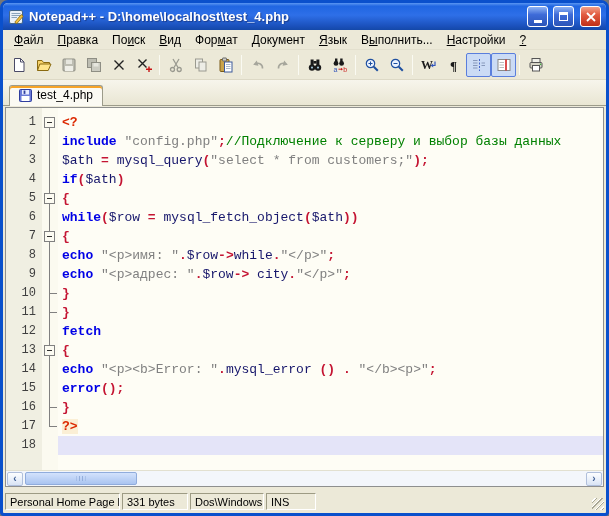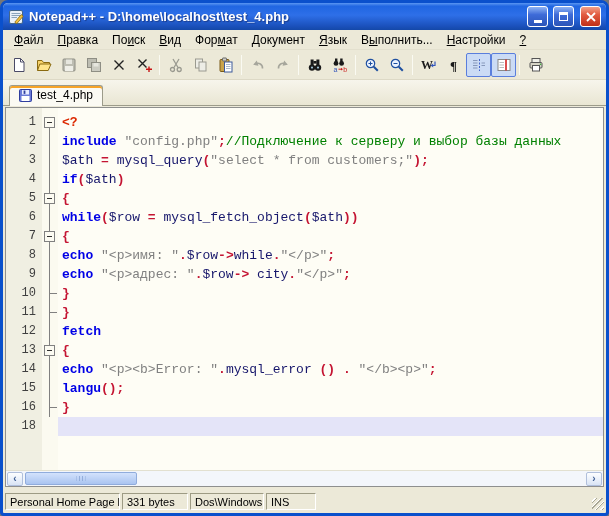--- a/index.html
+++ b/index.html
@@ -438,30 +438,38 @@
               <i class="vb"></i>
             </div>
             <div class="txt"><span class="tk-k">echo</span><span class="tk-p"> </span><span class="tk-s">"&lt;p&gt;&lt;b&gt;Error: "</span><span class="tk-o">.</span><span class="tk-i">mysql_error</span><span class="tk-p"> </span><span class="tk-o">()</span><span class="tk-p"> </span><span class="tk-o">.</span><span class="tk-p"> </span><span class="tk-s">"&lt;/b&gt;&lt;p&gt;"</span><span class="tk-o">;</span></div>
           </div>
           <div class="code-row">
             <div class="ln">15</div>
             <div class="fold-cell">
               <i class="vt"></i>
               <i class="vb"></i>
             </div>
-            <div class="txt"><span class="tk-k">langu</span><span class="tk-o">();</span></div>
+            <div class="txt"><span class="tk-k">error</span><span class="tk-o">();</span></div>
           </div>
           <div class="code-row">
             <div class="ln">16</div>
             <div class="fold-cell">
               <i class="vt"></i>
               <i class="vb"></i>
               <i class="hz"></i>
             </div>
             <div class="txt"><span class="tk-o">}</span></div>
+          </div>
+          <div class="code-row">
+            <div class="ln">17</div>
+            <div class="fold-cell">
+              <i class="vt"></i>
+              <i class="hz"></i>
+            </div>
+            <div class="txt"><span class="tk-t hl-t">?&gt;</span></div>
           </div>
           <div class="code-row cur">
             <div class="ln">18</div>
             <div class="fold-cell"></div>
             <div class="txt"></div>
           </div>
         </div>
     </div>
     <div class="hscroll">
       <span class="hs-btn">‹</span>

